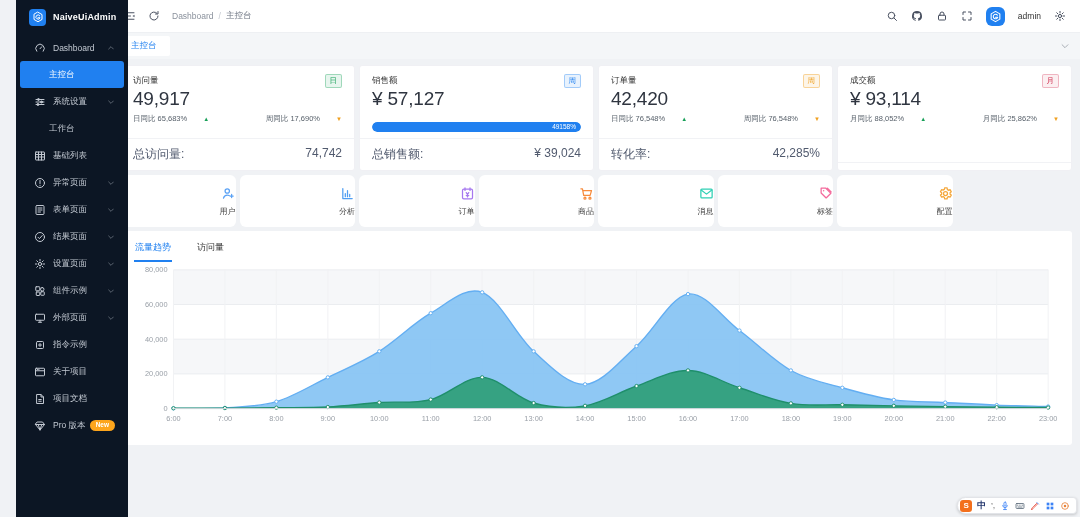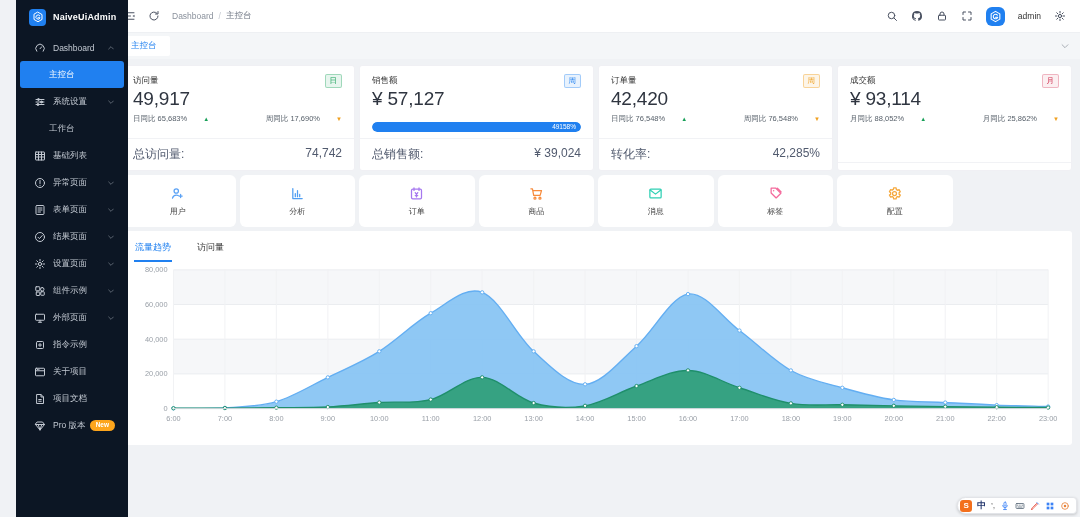--- a/index.html
+++ b/index.html
@@ -59,21 +59,21 @@
   .t-arrow.up { color:#18a058; font-size:6px; }
   .t-arrow.down { color:#f0a020; font-size:6px; }
   .progress { margin:8px 0 2px; height:10px; border-radius:5px; background:#eceff3; overflow:hidden; }
   .progress-fill { height:100%; background:#2080f0; border-radius:5px; display:flex; align-items:center; justify-content:flex-end; }
   .progress-label { color:#fff; font-size:6.5px; padding-right:5px; }
   .card-divider { border-top:1px solid #f1f2f5; margin:8px -12px 0; margin-top:auto; }
   .card-foot { display:flex; justify-content:space-between; font-size:12px; color:#515a6e; padding-top:7px; }
 
   
   .shortcut-grid { display:grid; grid-template-columns:repeat(8,1fr); gap:4px; margin-top:4px; }
-  .shortcut { background:#fff; border-radius:6px; height:52px; display:flex; flex-direction:column; align-items:center; justify-content:center; gap:5px; cursor:pointer; }
+  .shortcut { background:#fff; border-radius:6px; height:52px; display:flex; flex-direction:column; align-items:flex-end; justify-content:center; gap:5px; cursor:pointer; }
   .shortcut .sc-icon { display:flex; }
   .shortcut .sc-icon svg { width:15px; height:15px; }
   .shortcut .sc-label { font-size:8px; color:#444; }
 
   
   .chart-card { background:#fff; border-radius:3px; margin-top:4px; padding:8px 12px 2px; height:214px; }
   .chart-tabs { display:flex; gap:24px; padding:0 2px; }
   .chart-tab { font-size:9px; color:#333; padding:2px 1px 6px; cursor:pointer; border-bottom:2px solid transparent; }
   .chart-tab.active { color:#2080f0; border-bottom-color:#2080f0; }
   .chart-svg { display:block; width:100%; height:172px; }

